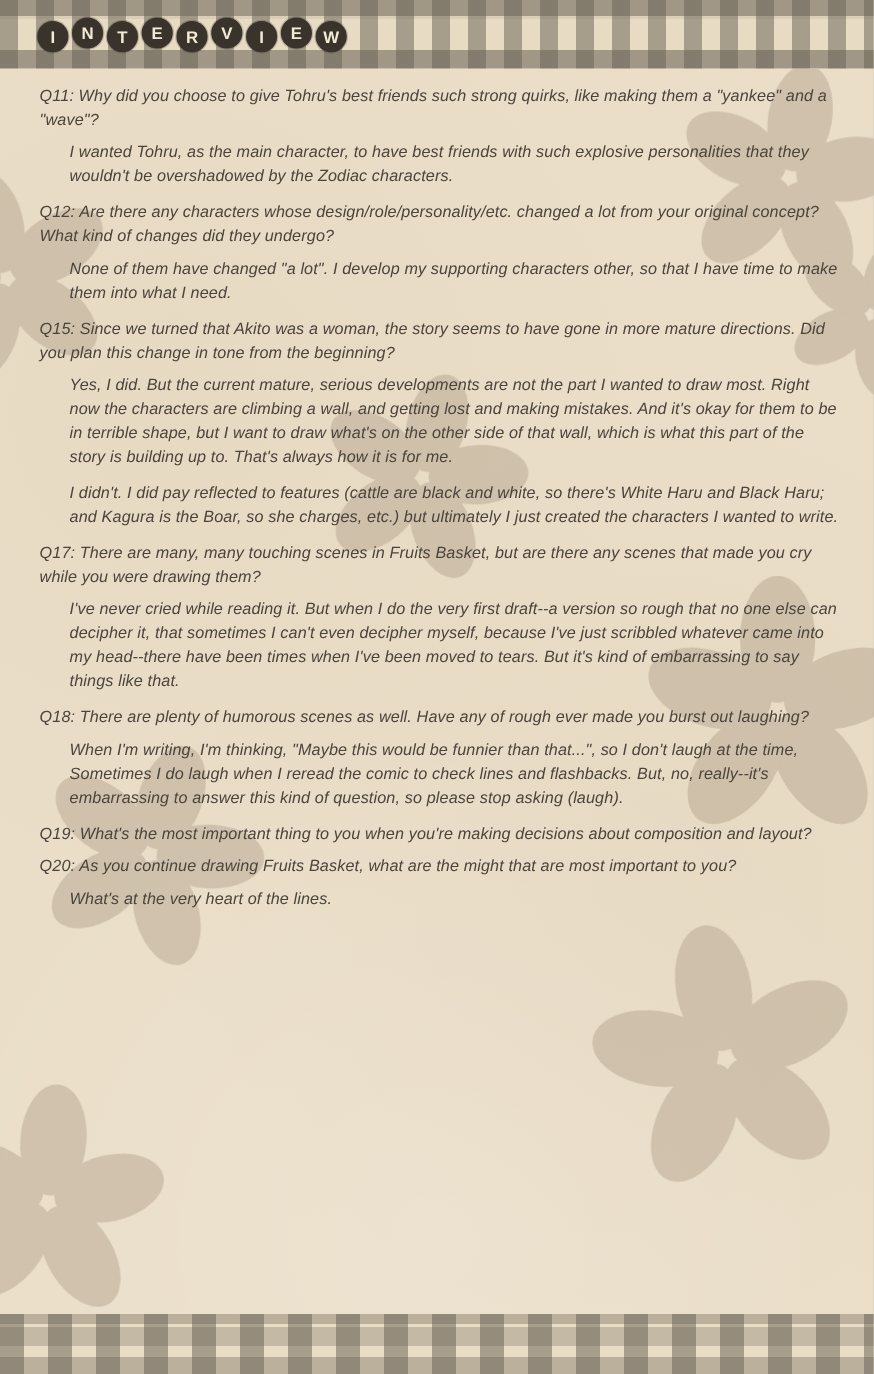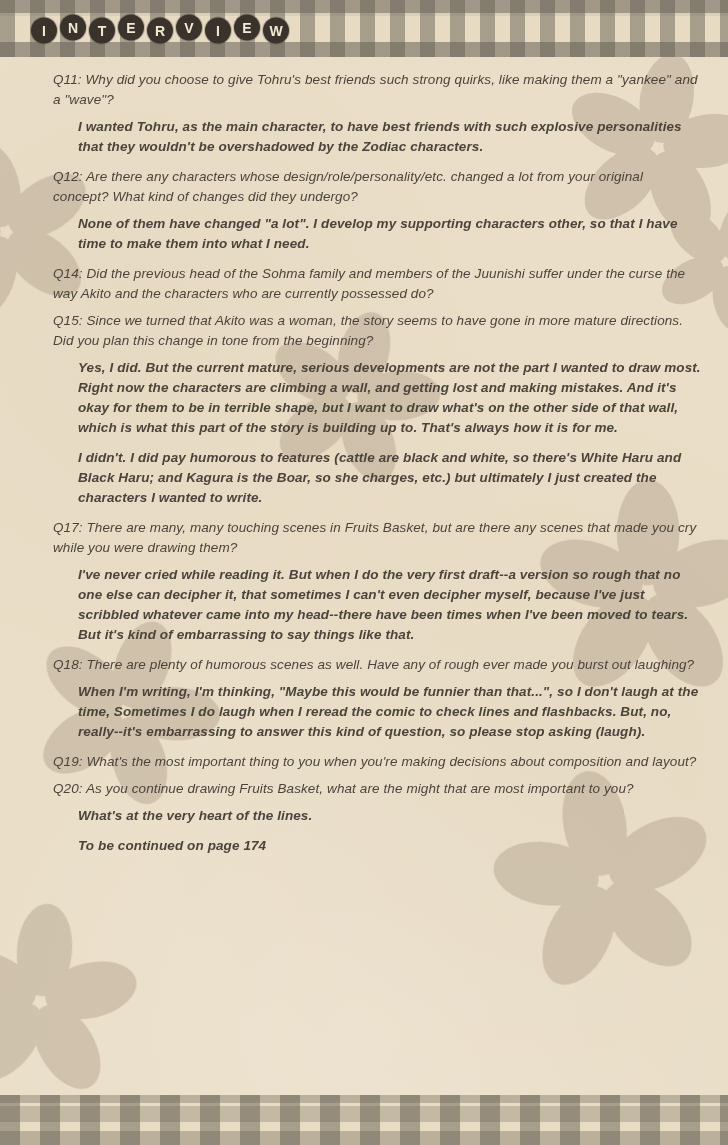--- a/index.html
+++ b/index.html
@@ -58,24 +58,23 @@
     position:absolute;top:57px;bottom:50px;left:0;right:0;
     z-index:1;
     padding:13px 27px 0 33px;
     box-sizing:border-box;
     color:#4b443b;
     font-style:italic;
     font-size:13.5px;
     line-height:20px;
     letter-spacing:.1px;
     overflow:hidden;
-    margin-left:20px;
   }
   .question{margin:0 0 7px 0;}
-  .answer{margin:0 0 10px 25px;font-weight:bold;}
+  .answer{margin:0 0 10px 25px;}
   .note{margin-top:3px;}
 </style>
 </head>
 <body>
 
 <div class="page">
 
   <svg class="flower-layer" width="728" height="1145" viewBox="0 0 728 1145" aria-hidden="true">
     <defs>
       <g id="flower">
@@ -114,35 +113,33 @@
 
   <main class="content">
     <div id="qa-list">
   <p class="question">Q11: Why did you choose to give Tohru's best friends such strong quirks, like making them a "yankee" and a "wave"?</p>
   <p class="answer">I wanted Tohru, as the main character, to have best friends with such explosive personalities that they wouldn't be overshadowed by the Zodiac characters.</p>
 
   <p class="question">Q12: Are there any characters whose design/role/personality/etc. changed a lot from your original concept? What kind of changes did they undergo?</p>
   <p class="answer">None of them have changed "a lot". I develop my supporting characters other, so that I have time to make them into what I need.</p>
 
 
-  <p class="question">Q14: Did the previous head of the Sohma family and members of the Juunishi suffer under the curse the way Akito and the characters who are currently possessed do?</p>
 
   <p class="question">Q15: Since we turned that Akito was a woman, the story seems to have gone in more mature directions. Did you plan this change in tone from the beginning?</p>
   <p class="answer">Yes, I did. But the current mature, serious developments are not the part I wanted to draw most. Right now the characters are climbing a wall, and getting lost and making mistakes. And it's okay for them to be in terrible shape, but I want to draw what's on the other side of that wall, which is what this part of the story is building up to. That's always how it is for me.</p>
 
-  <p class="answer">I didn't. I did pay humorous to features (cattle are black and white, so there's White Haru and Black Haru; and Kagura is the Boar, so she charges, etc.) but ultimately I just created the characters I wanted to write.</p>
+  <p class="answer">I didn't. I did pay reflected to features (cattle are black and white, so there's White Haru and Black Haru; and Kagura is the Boar, so she charges, etc.) but ultimately I just created the characters I wanted to write.</p>
 
   <p class="question">Q17: There are many, many touching scenes in Fruits Basket, but are there any scenes that made you cry while you were drawing them?</p>
   <p class="answer">I've never cried while reading it. But when I do the very first draft--a version so rough that no one else can decipher it, that sometimes I can't even decipher myself, because I've just scribbled whatever came into my head--there have been times when I've been moved to tears. But it's kind of embarrassing to say things like that.</p>
 
   <p class="question">Q18: There are plenty of humorous scenes as well. Have any of rough ever made you burst out laughing?</p>
   <p class="answer">When I'm writing, I'm thinking, "Maybe this would be funnier than that...", so I don't laugh at the time, Sometimes I do laugh when I reread the comic to check lines and flashbacks. But, no, really--it's embarrassing to answer this kind of question, so please stop asking (laugh).</p>
 
   <p class="question">Q19: What's the most important thing to you when you're making decisions about composition and layout?</p>
 
   <p class="question">Q20: As you continue drawing Fruits Basket, what are the might that are most important to you?</p>
   <p class="answer">What's at the very heart of the lines.</p>
 </div>
-    <p class="answer note">To be continued on page 174</p>
   </main>
 
   <footer class="band bottom"></footer>
 </div>
 
 </body></html>

